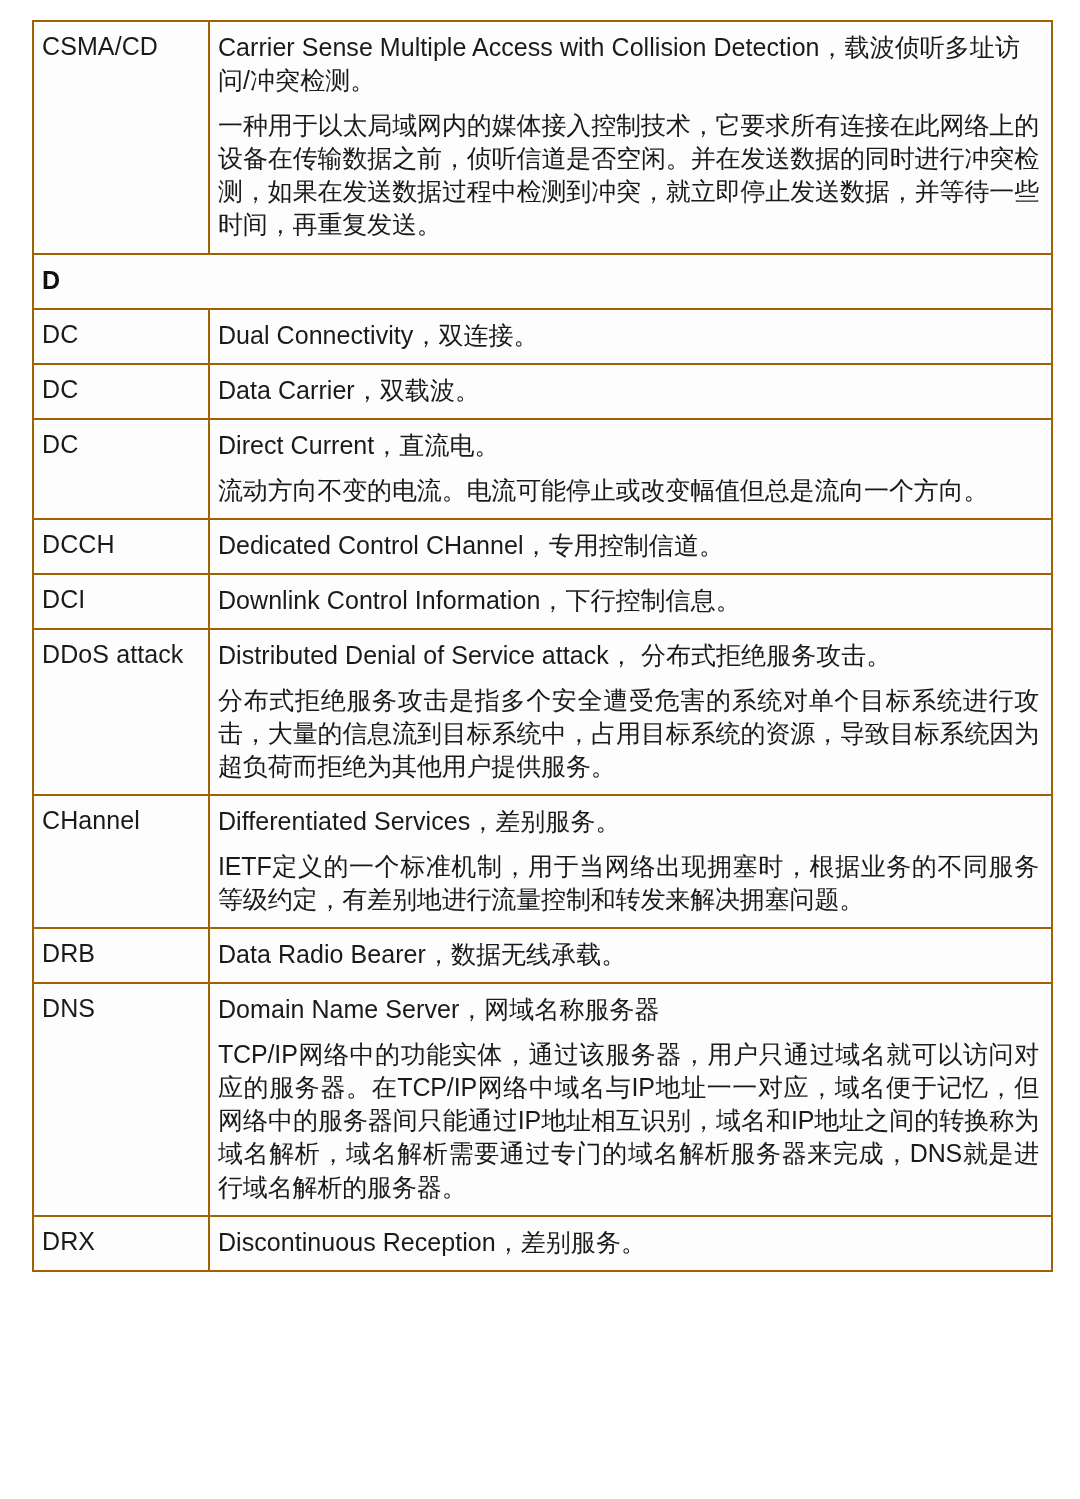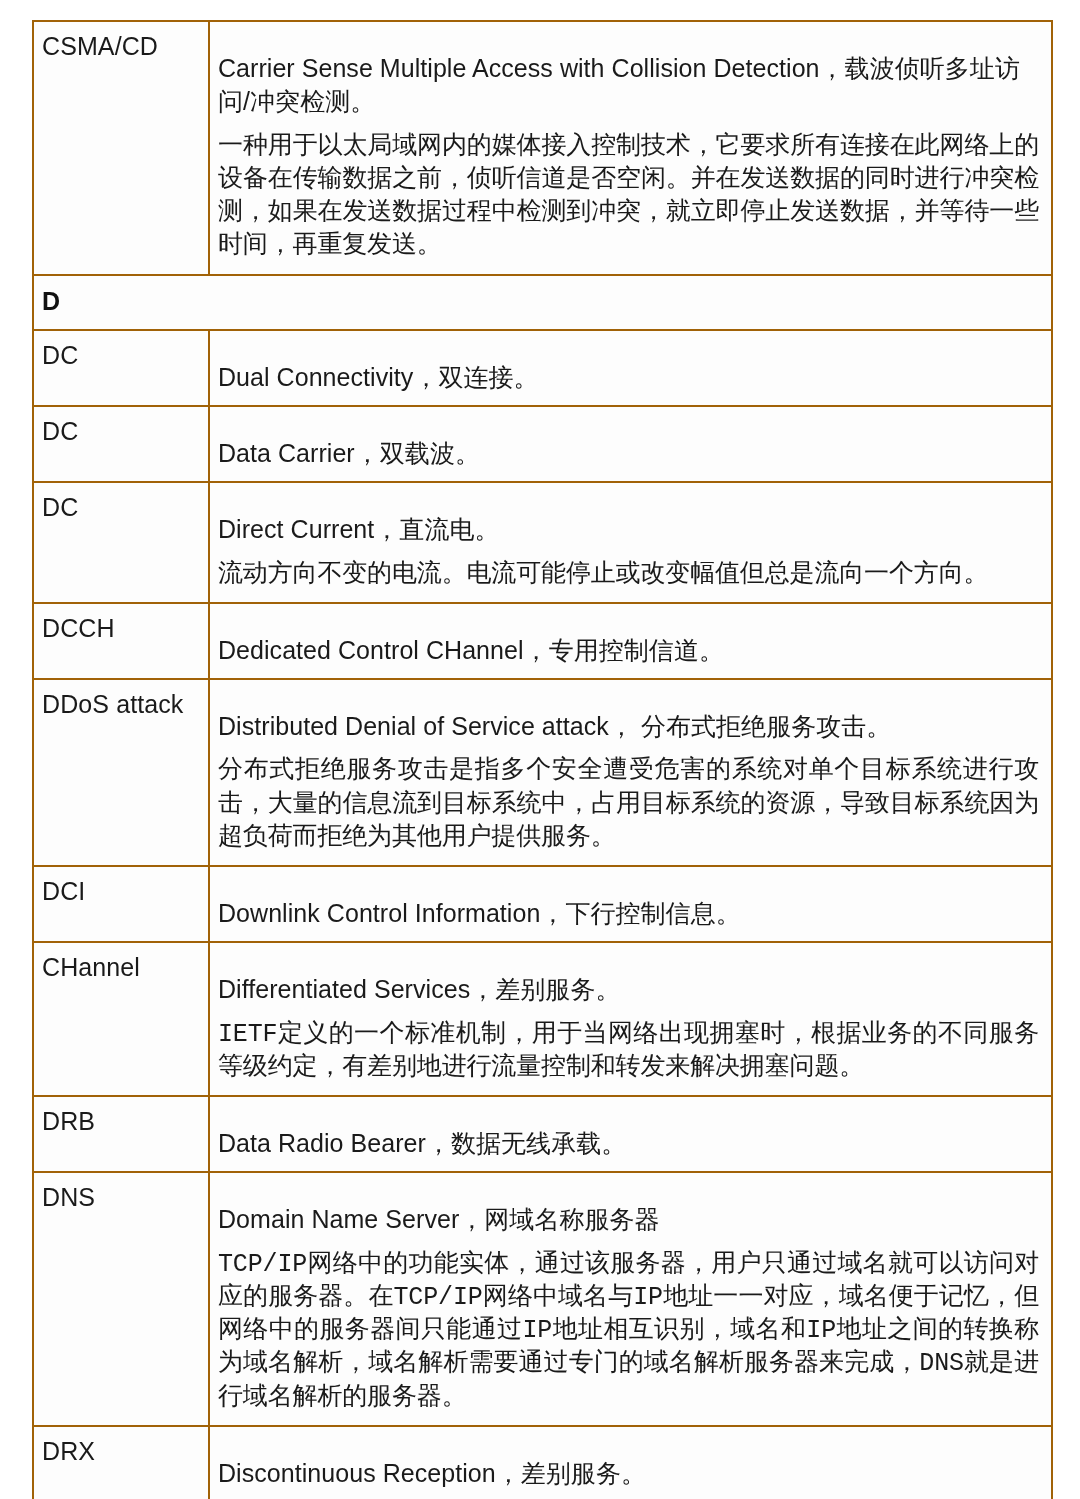--- a/index.html
+++ b/index.html
@@ -48,34 +48,32 @@
     line-height: 1.22;
     letter-spacing: 0.1px;
     word-break: break-word;
     color: #1a1a1a;
   }
 
   .def {
     font-size: 25px;
     line-height: 1.33;
     color: #1a1a1a;
-    margin-top: 21px;
   }
 
   .def .headline {
     margin: 0;
     letter-spacing: 0.05px;
   }
 
   .def .body {
     margin: 11px 0 0 0;
     letter-spacing: -0.15px;
     text-align: justify;
     text-justify: inter-ideograph;
-    font-family: Liberation Mono, monospace;
   }
 
   .section-row td {
     padding-top: 10px;
     padding-bottom: 12px;
   }
 
   .section-letter {
     font-size: 25px;
     font-weight: bold;
@@ -145,36 +143,36 @@
             <div class="term">DCCH</div>
           </td>
           <td>
             <div class="def">
               <p class="headline">Dedicated Control CHannel，专用控制信道。</p>
             </div>
           </td>
         </tr>
         <tr>
           <td>
+            <div class="term">DCI</div>
+          </td>
+          <td>
+            <div class="def">
+              <p class="headline">Downlink Control Information，下行控制信息。</p>
+            </div>
+          </td>
+        </tr>
+        <tr>
+          <td>
             <div class="term">DDoS attack</div>
           </td>
           <td>
             <div class="def">
               <p class="headline">Distributed Denial of Service attack， 分布式拒绝服务攻击。</p>
               <p class="body">分布式拒绝服务攻击是指多个安全遭受危害的系统对单个目标系统进行攻击，大量的信息流到目标系统中，占用目标系统的资源，导致目标系统因为超负荷而拒绝为其他用户提供服务。</p>
-            </div>
-          </td>
-        </tr>
-        <tr>
-          <td>
-            <div class="term">DCI</div>
-          </td>
-          <td>
-            <div class="def">
-              <p class="headline">Downlink Control Information，下行控制信息。</p>
             </div>
           </td>
         </tr>
         <tr>
           <td>
             <div class="term">CHannel</div>
           </td>
           <td>
             <div class="def">
               <p class="headline">Differentiated Services，差别服务。</p>

